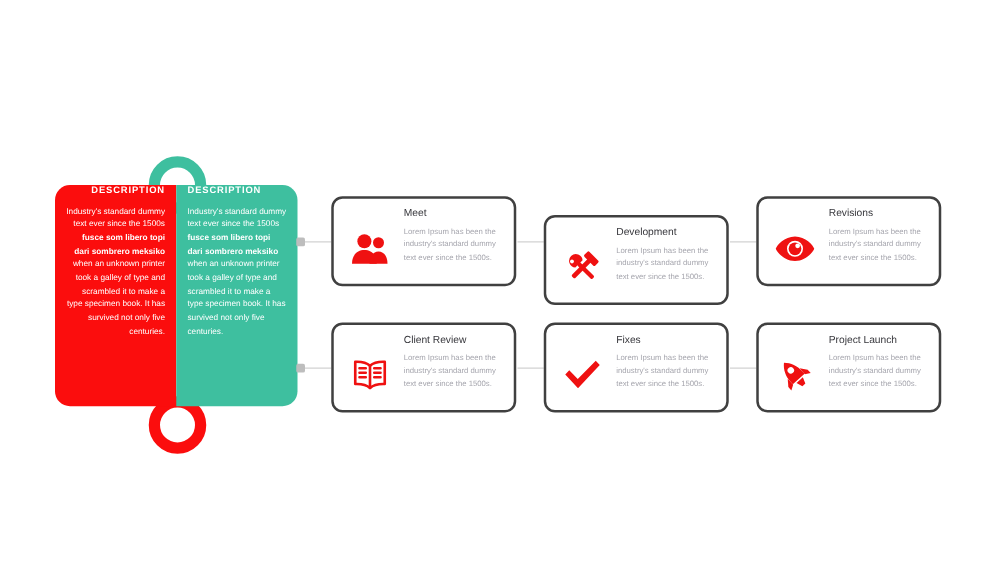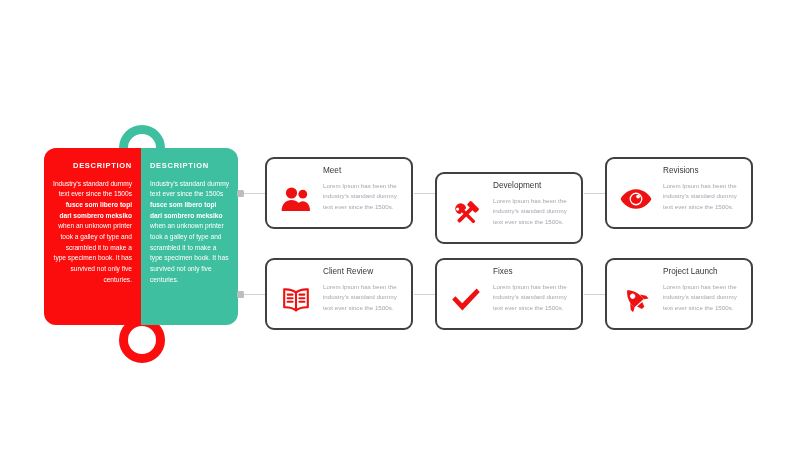--- a/index.html
+++ b/index.html
@@ -50,21 +50,21 @@
   #ring-bottom {
     top: 192px;
     border-color: #fb0d0d;
   }
 
   .desc-panel {
     position: absolute;
     top: 23px;
     width: 97px;
     height: 177px;
-    padding: 14px 9px 10px 9px;
+    padding: 0 9px 10px 9px;
     color: #ffffff;
     overflow: hidden;
   }
   #desc-panel-red {
     left: 0px;
     background: #fb0d0d;
     border-radius: 12px 0 0 12px;
     text-align: right;
   }
   #desc-panel-teal {

